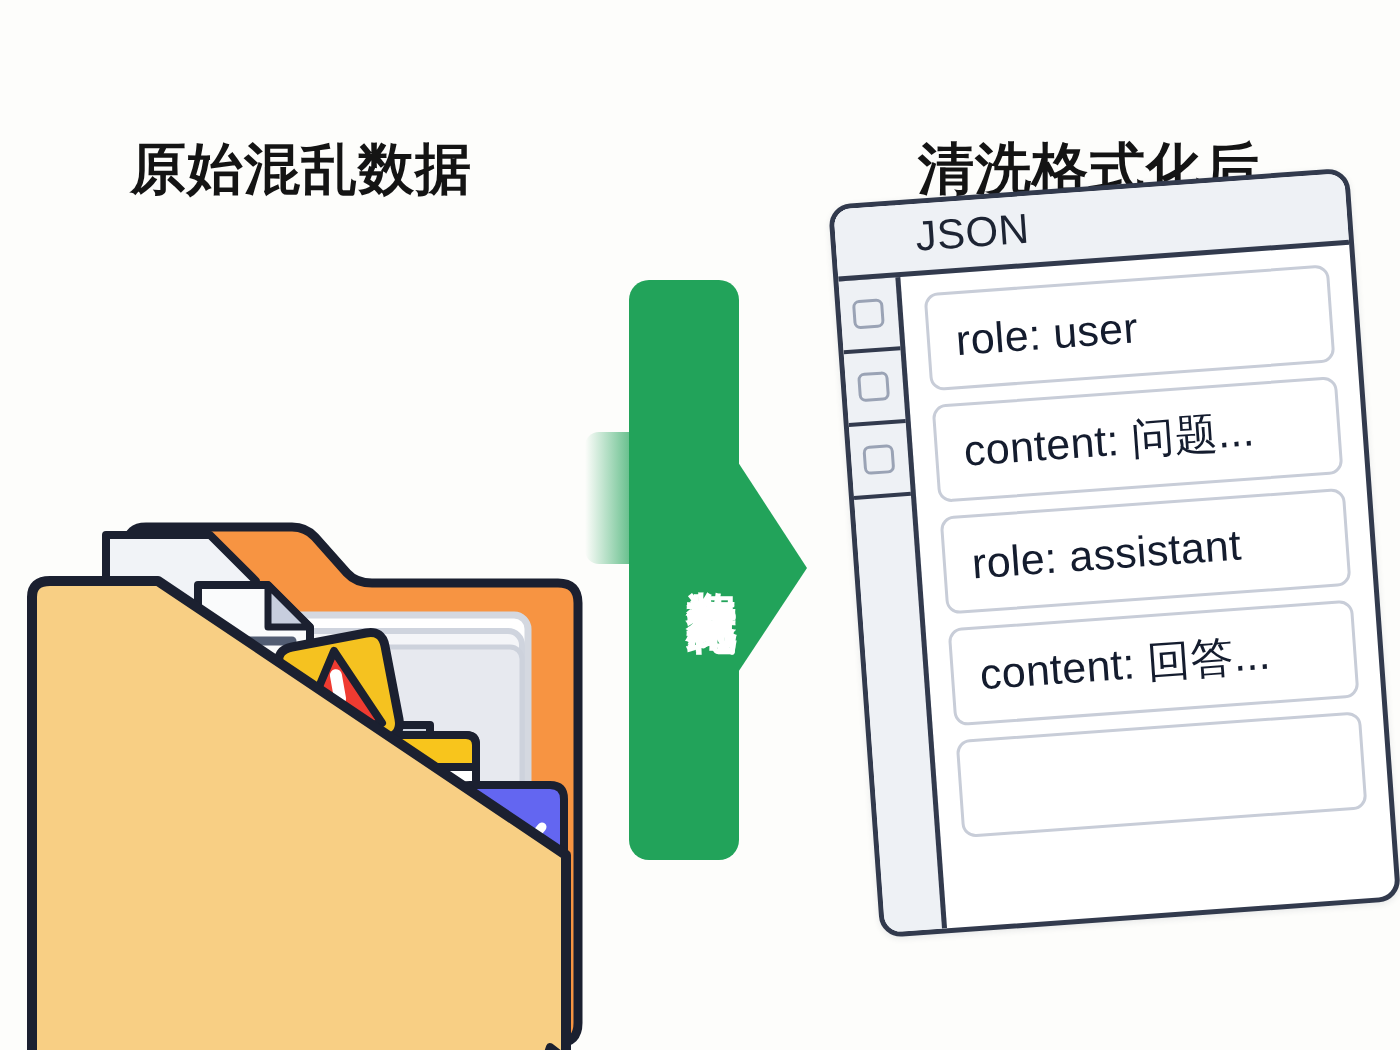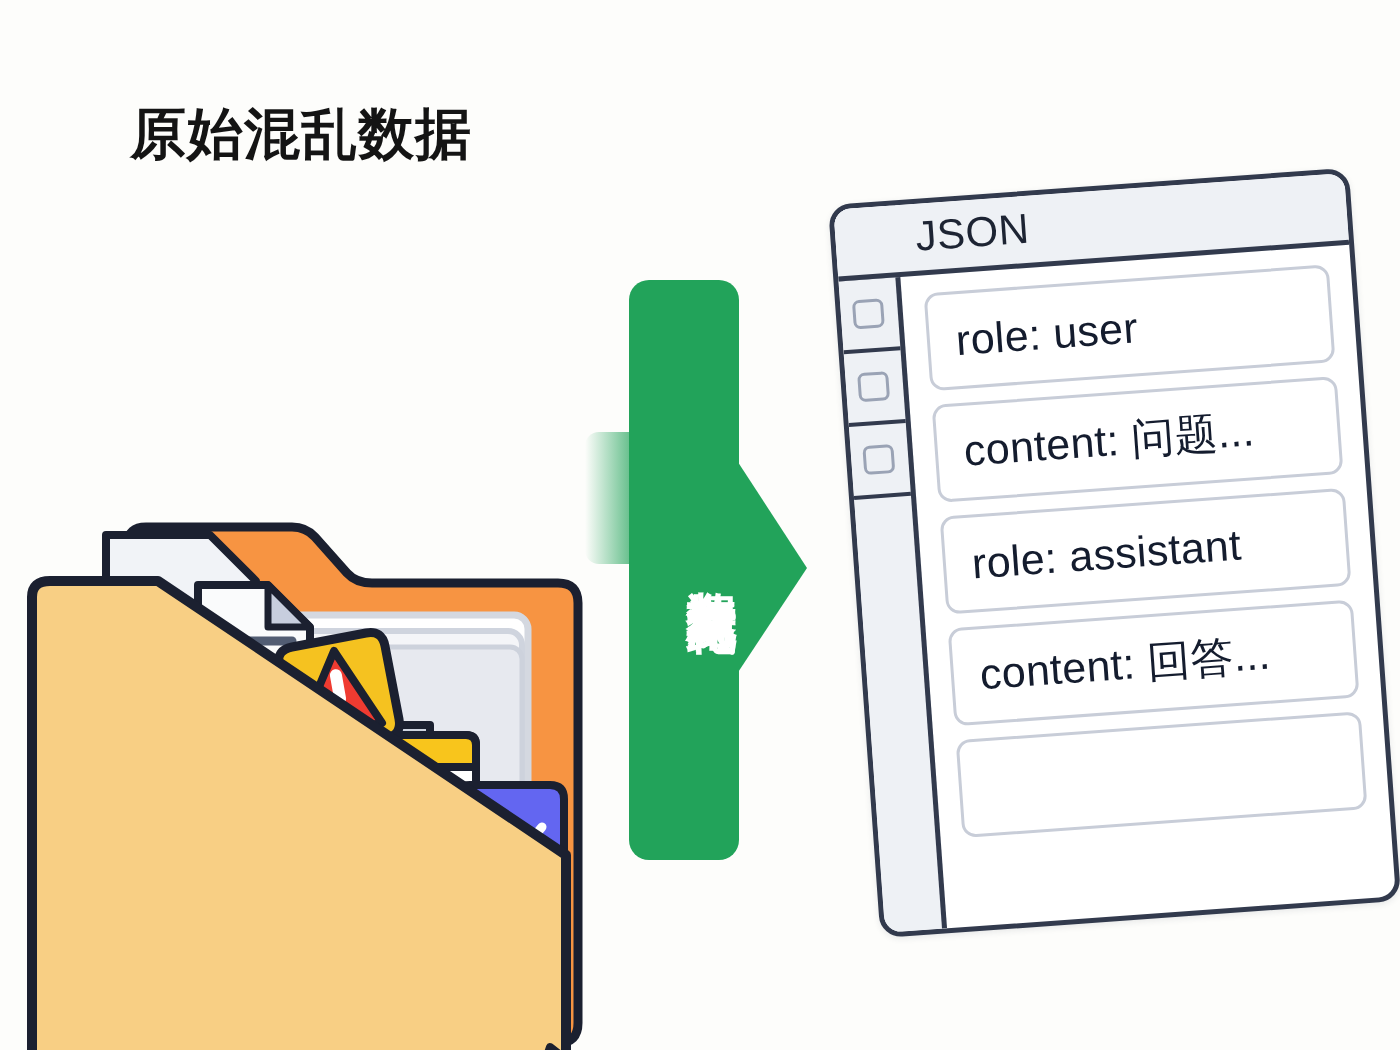--- a/index.html
+++ b/index.html
@@ -13,20 +13,21 @@
 
   
   .title{
     position:absolute;
     font-weight:700;
     color:#141414;
     letter-spacing:1px;
     white-space:nowrap;
     font-size:56px;
     line-height:1;
+    margin-top:35px;
   }
   #title-left{left:130px;top:106px;}
   #title-right{left:918px;top:106px;}
 
   
   .folder-wrap{position:absolute;left:10px;top:255px;width:600px;height:620px;}
   .folder-wrap svg{display:block;width:600px;height:620px;overflow:visible;}
 
   
   .arrow-wrap{position:absolute;left:585px;top:280px;width:240px;height:580px;}
@@ -116,20 +117,21 @@
   }
   .json-row.blank span{visibility:hidden;}
 </style>
 </head>
 <body style="background: rgb(253, 253, 251);">
 
 <div class="stage">
 
   <div class="title" id="title-left">原始混乱数据</div>
 
+  <div class="title" id="title-right">清洗格式化后</div>
 
   <div class="folder-wrap">
     <svg viewBox="0 0 600 620" xmlns="http://www.w3.org/2000/svg">
       <defs>
         <clipPath id="clipFront">
           <path d="M8 342 L160 320 L560 430 L560 600 L12 600 Z"></path>
         </clipPath>
       </defs>
 
       <g>

